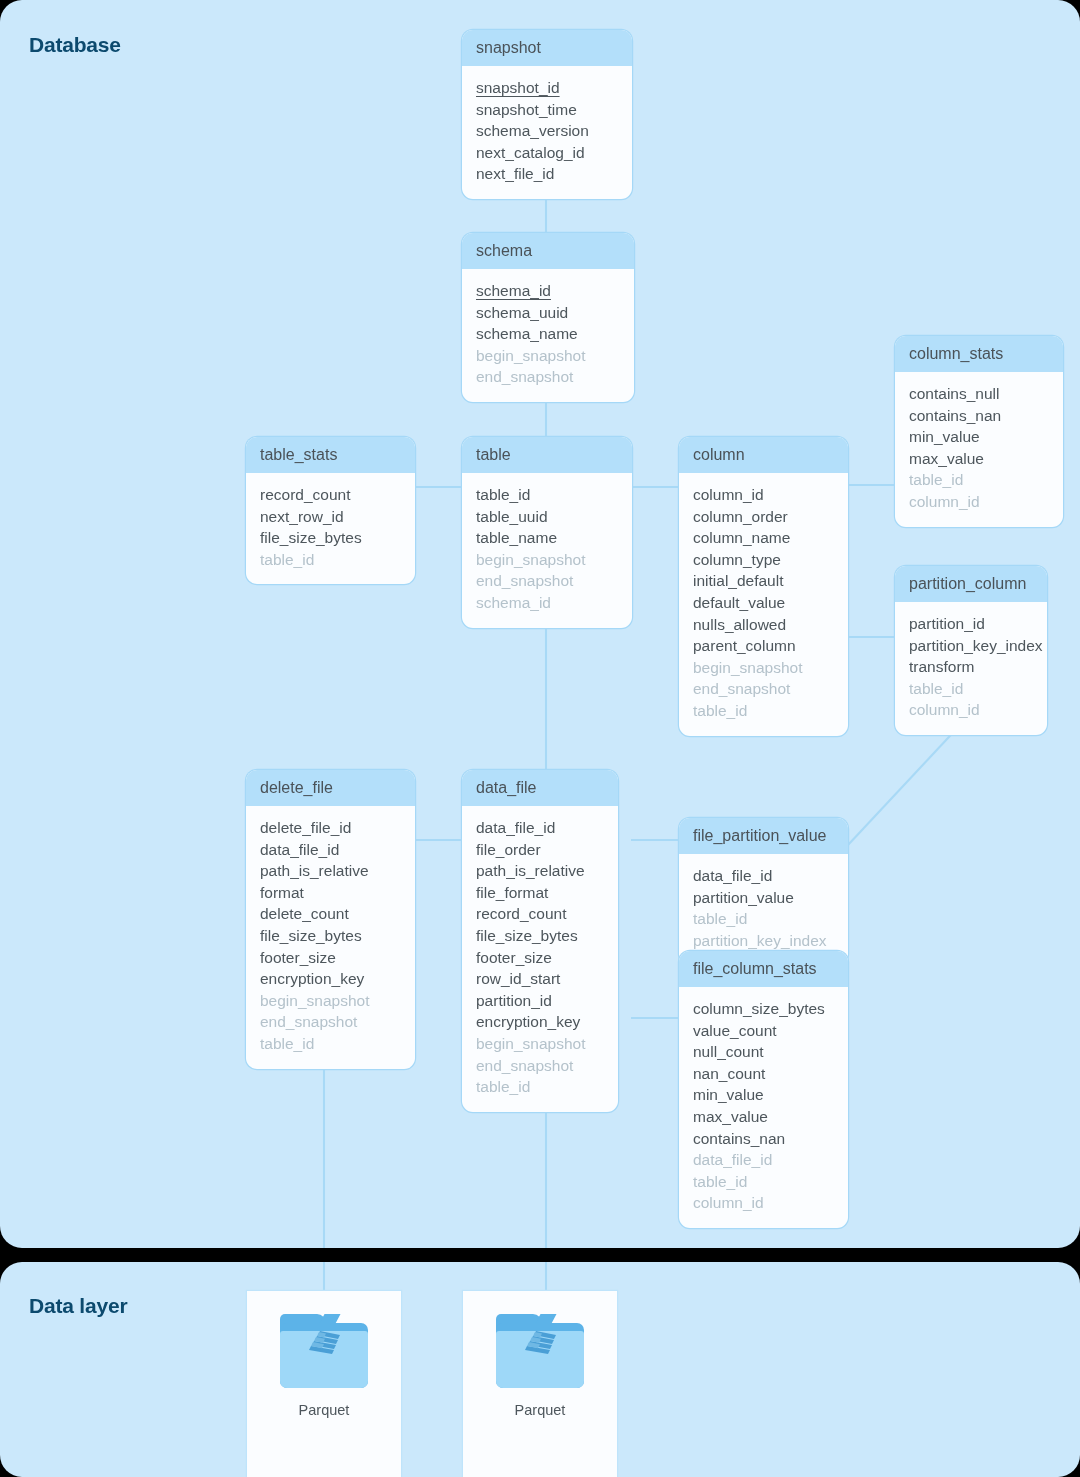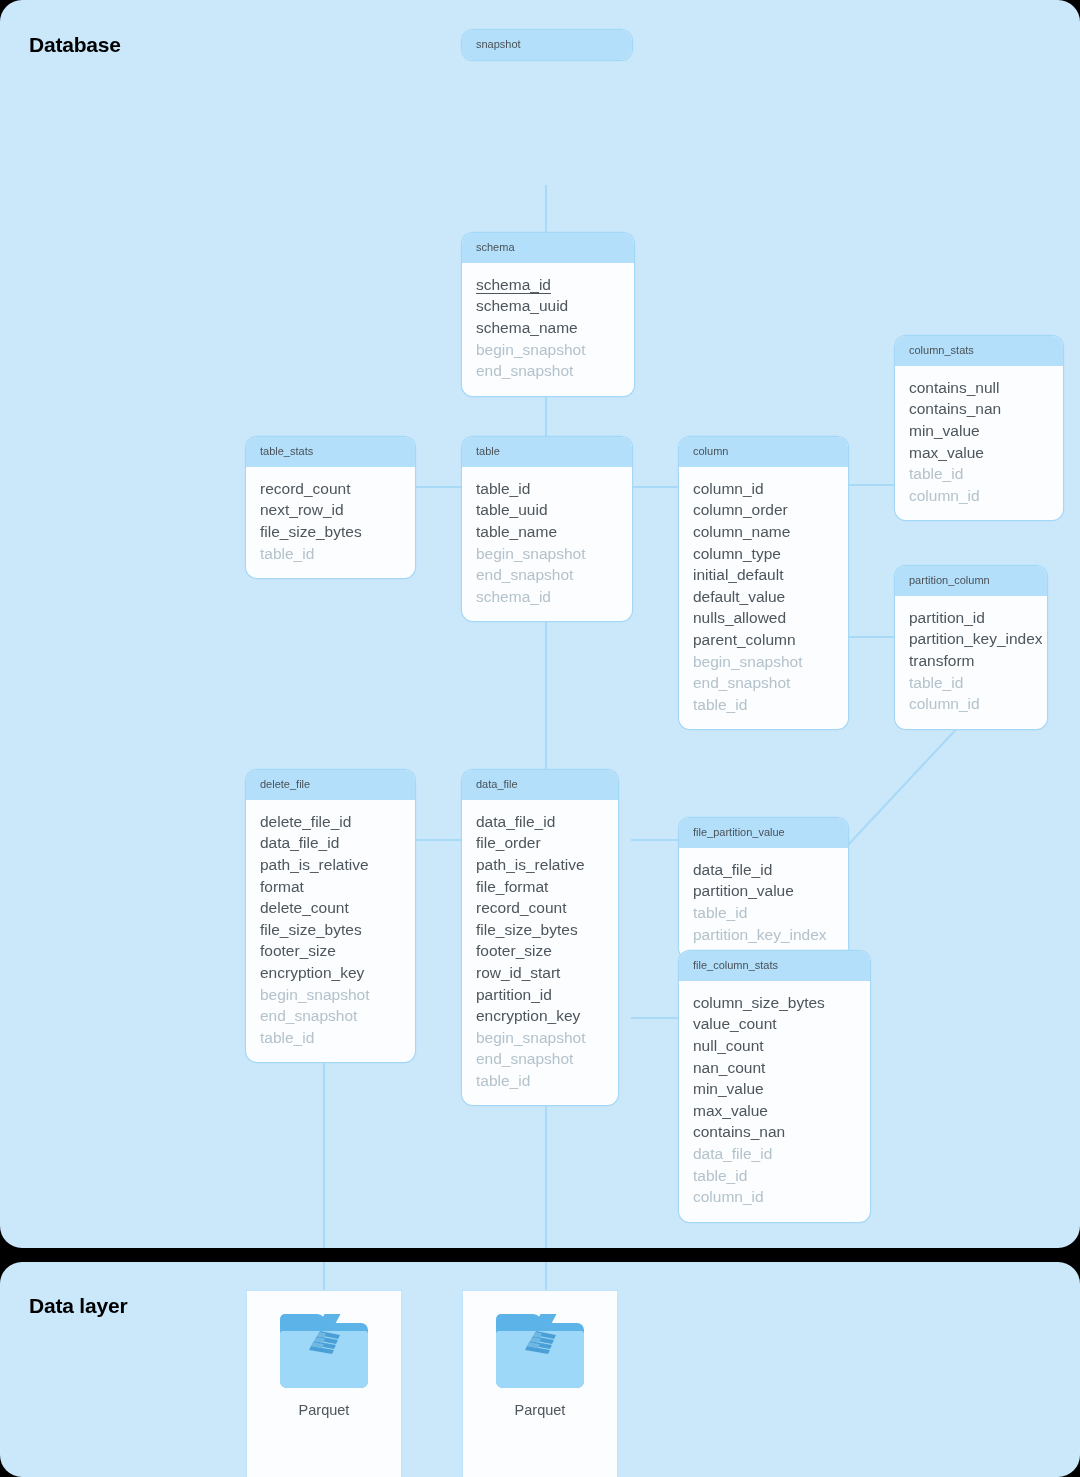--- a/index.html
+++ b/index.html
@@ -37,21 +37,21 @@
   }
   #panel-datalayer {
     left: 0; top: 1262px;
     width: 1080px;
     height: 215px;
   }
   .panel-title {
     position: absolute;
     font-weight: bold;
     font-size: 21px;
-    color: #000000;
+    color: #0c4a6e;
     letter-spacing: -0.2px;
   }
   #title-database { left: 29px; top: 33px; }
   #title-datalayer { left: 29px; top: 32px; text-align: center; }
 
   
   .edges {
     position: absolute;
     left: 0; top: 0;
     width: 1080px;
@@ -62,21 +62,21 @@
   
   .entity {
     position: absolute;
     background: #fbfdff;
     border-radius: 11px;
     box-shadow: 0 0 0 1.2px #a5d8f7;
     overflow: hidden;
   }
   .entity-header {
     background: #b3dffa;
-    font-size: 11px;
+    font-size: 16px;
     color: #4a5258;
     padding: 8px 14px 8px 14px;
     line-height: 1.25;
   }
   .entity-fields {
     padding: 11px 14px 14px 14px;
   }
   .field {
     font-size: 15.5px;
     line-height: 21.6px;
@@ -195,20 +195,27 @@
       <line x1="324" y1="1055" x2="324" y2="1307"></line>
 
       <line x1="546" y1="1095" x2="546" y2="1307"></line>
     </g>
   </svg>
 
   <div style="position:absolute;left:0;top:1248px;width:1080px;height:14px;background:#000000;"></div>
 
   <div class="entity" style="left:462px;top:30px;width:170px;">
     <div class="entity-header">snapshot</div>
+    <div class="entity-fields">
+      <div class="field pk">snapshot_id</div>
+      <div class="field">snapshot_time</div>
+      <div class="field">schema_version</div>
+      <div class="field">next_catalog_id</div>
+      <div class="field">next_file_id</div>
+    </div>
   </div>
 
   <div class="entity" style="left:462px;top:233px;width:172px;">
     <div class="entity-header">schema</div>
     <div class="entity-fields">
       <div class="field pk">schema_id</div>
       <div class="field">schema_uuid</div>
       <div class="field">schema_name</div>
       <div class="field fk">begin_snapshot</div>
       <div class="field fk">end_snapshot</div>
@@ -316,21 +323,21 @@
   <div class="entity" style="left:679px;top:770px;width:169px;margin-top:48px;">
     <div class="entity-header">file_partition_value</div>
     <div class="entity-fields">
       <div class="field">data_file_id</div>
       <div class="field">partition_value</div>
       <div class="field fk">table_id</div>
       <div class="field fk">partition_key_index</div>
     </div>
   </div>
 
-  <div class="entity" style="left:679px;top:951px;width:191px;">
+  <div class="entity" style="left:679px;top:951px;width:169px;">
     <div class="entity-header">file_column_stats</div>
     <div class="entity-fields">
       <div class="field">column_size_bytes</div>
       <div class="field">value_count</div>
       <div class="field">null_count</div>
       <div class="field">nan_count</div>
       <div class="field">min_value</div>
       <div class="field">max_value</div>
       <div class="field">contains_nan</div>
       <div class="field fk">data_file_id</div>

